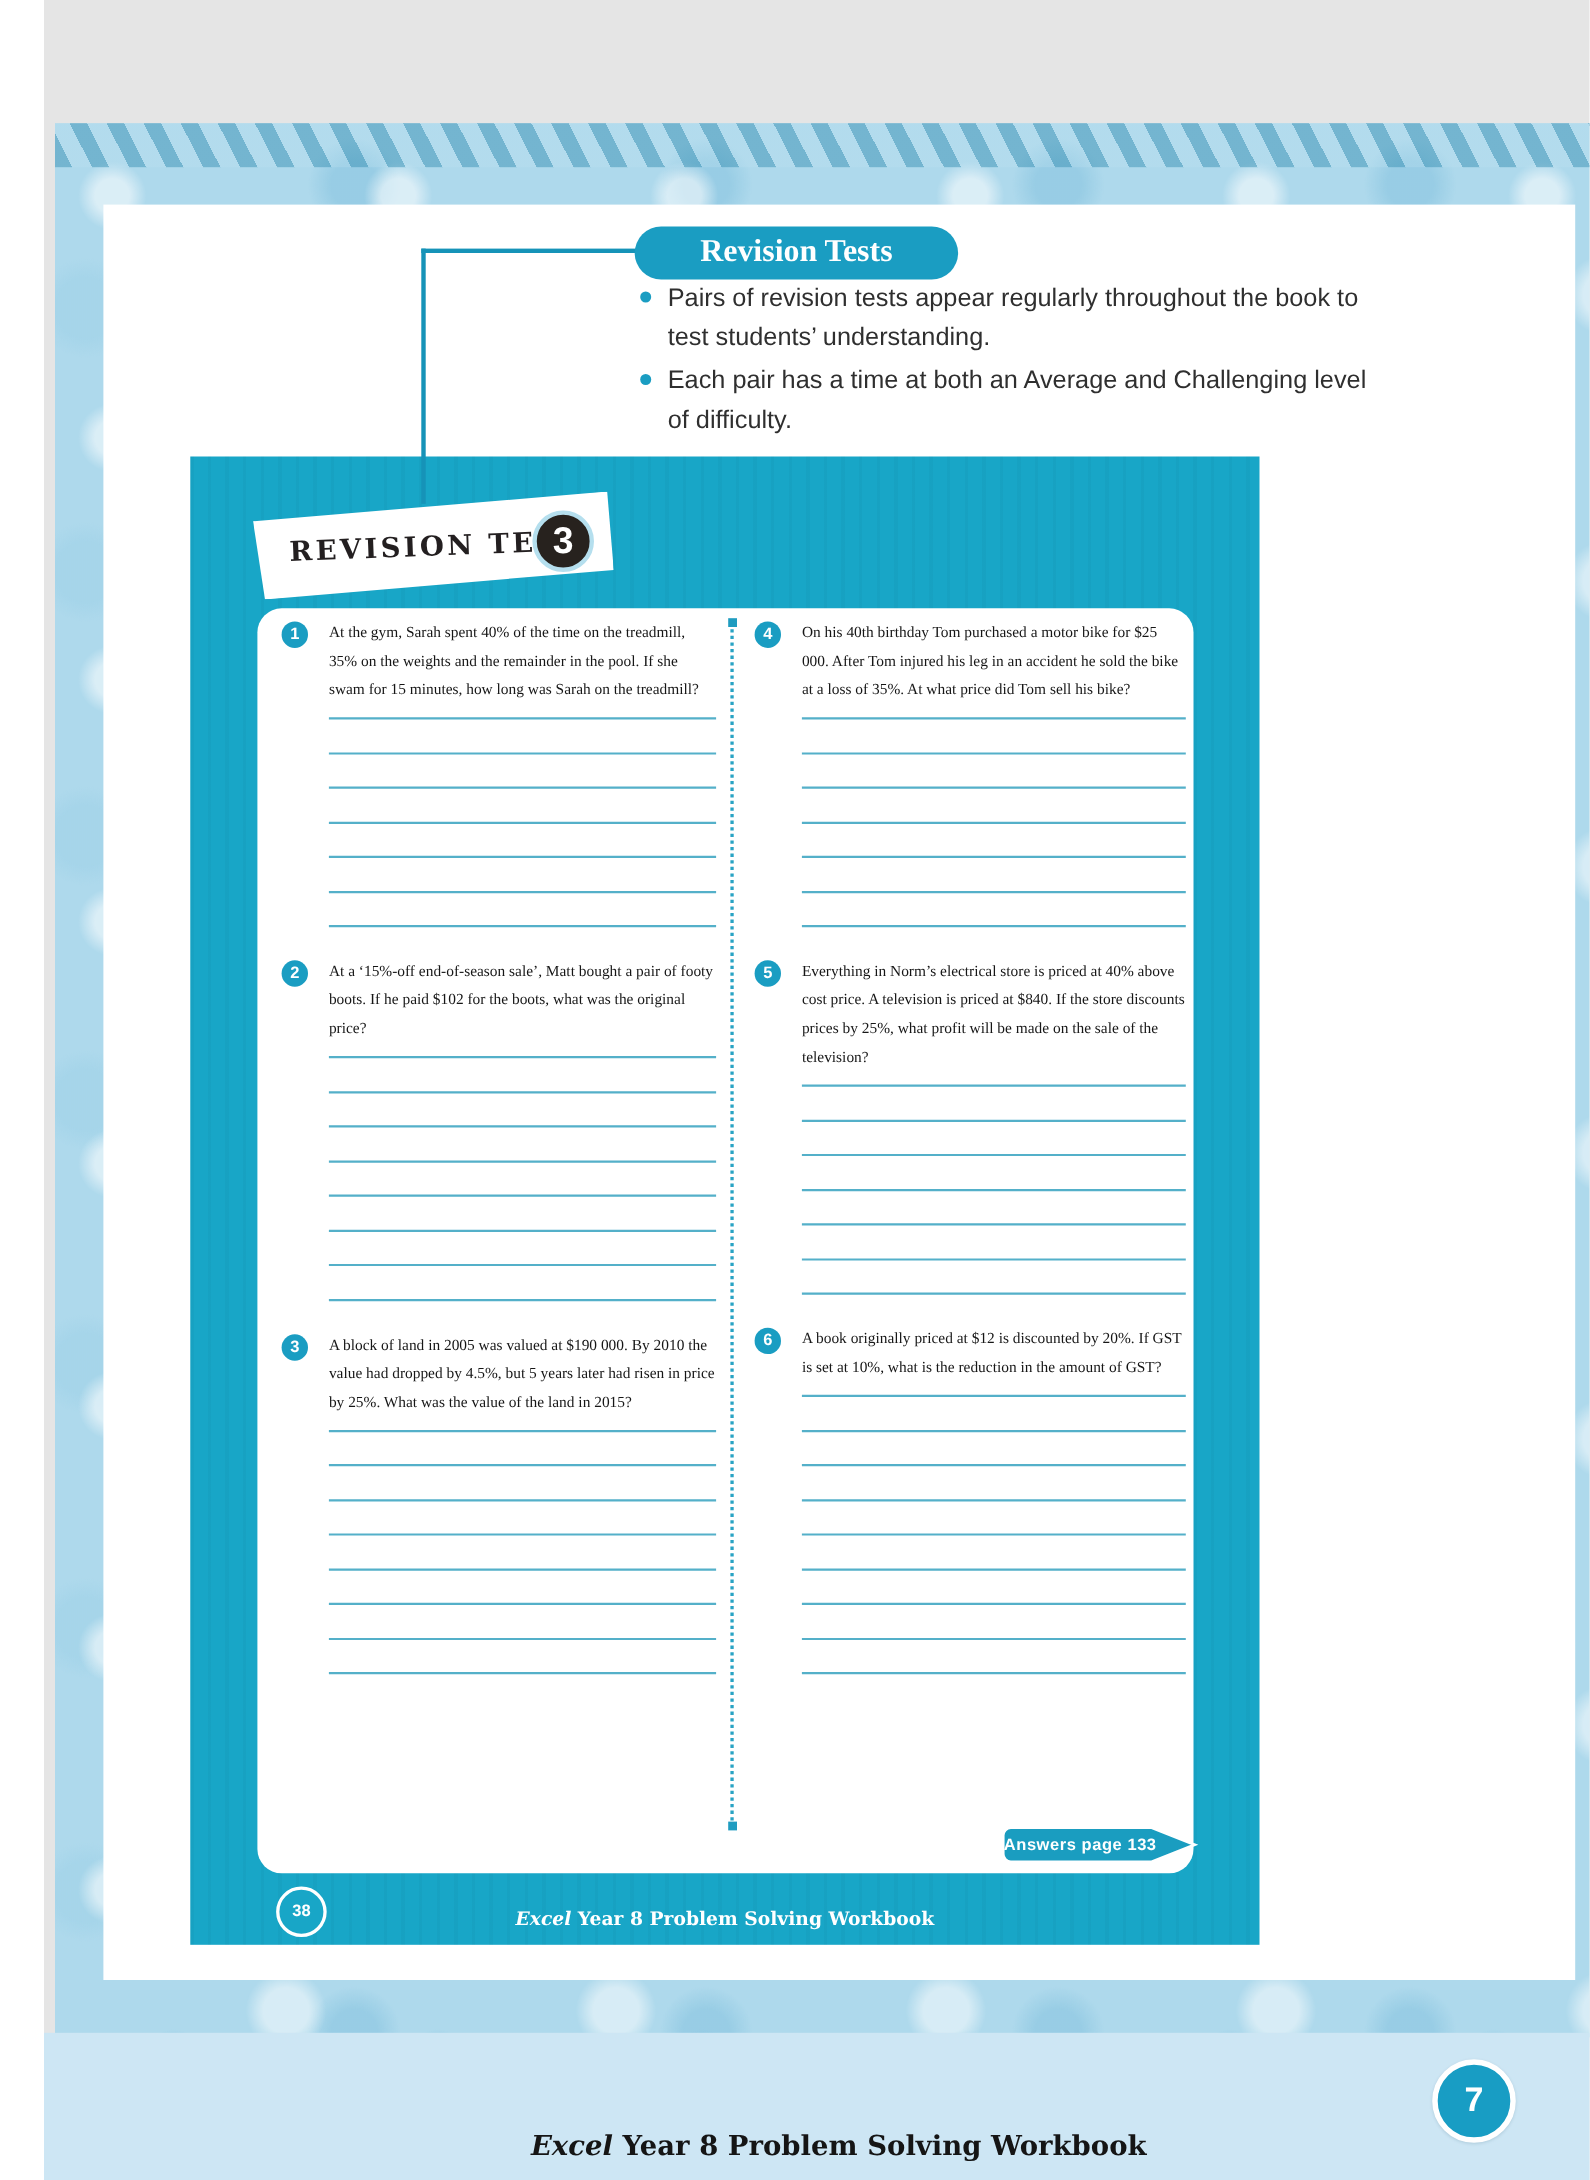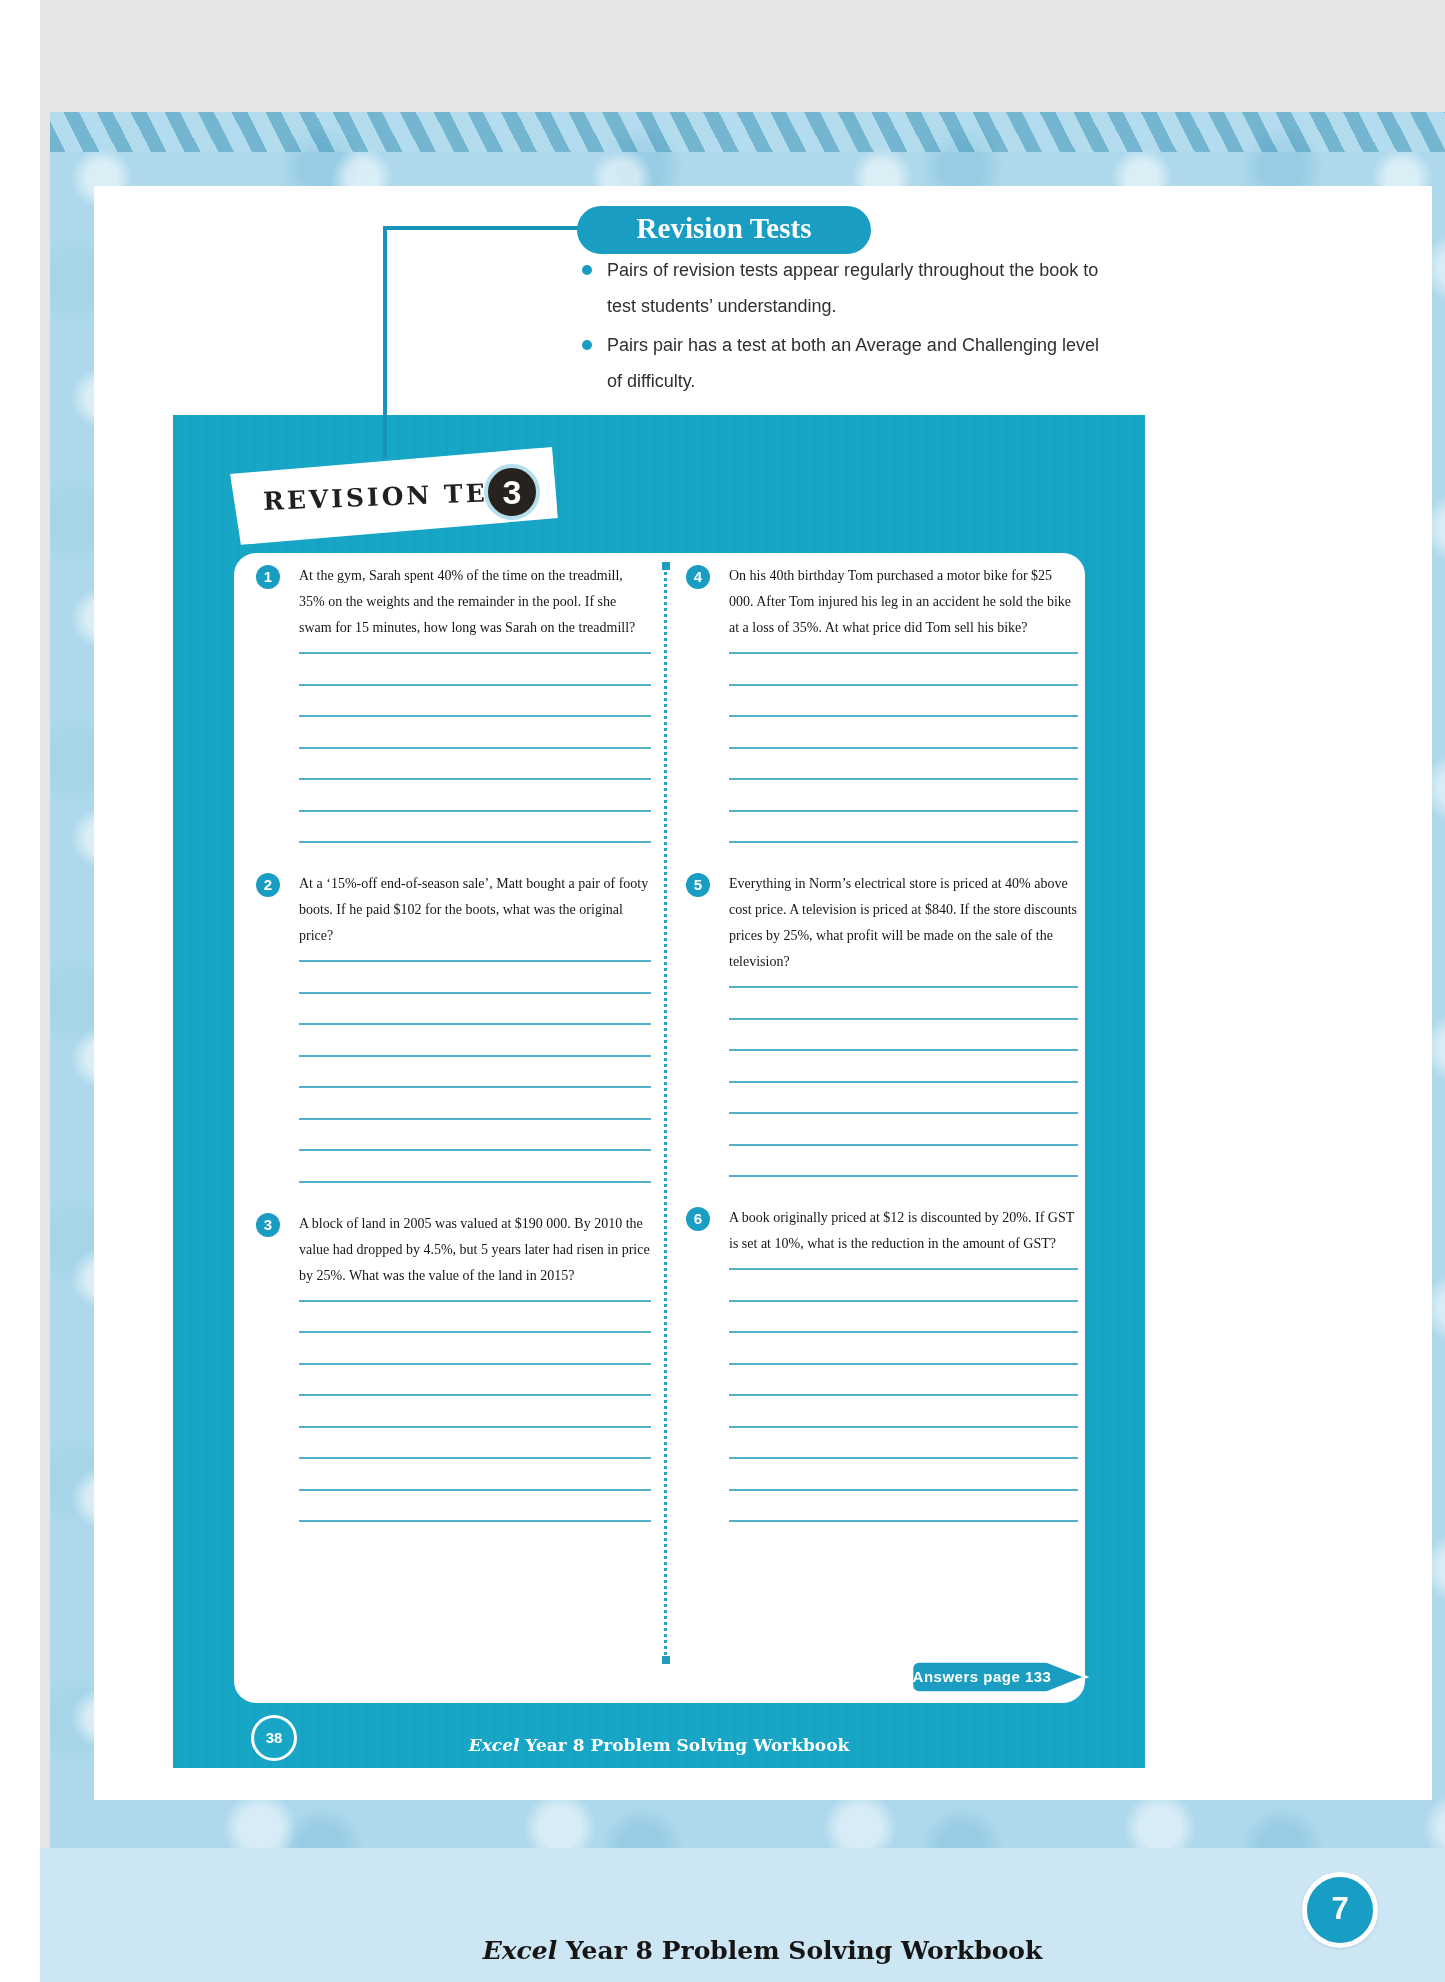--- a/index.html
+++ b/index.html
@@ -30,21 +30,21 @@
   .connector-h { position:absolute; left:343px; top:226px; width:198px; height:4px; background:#1693b8; z-index:4; }
   .intro-pill {
     position:absolute; left:537px; top:206px; width:294px; height:48px; z-index:5;
     background:#1a9dc2; border-radius:24px;
     display:flex; align-items:center; justify-content:center;
     color:#ffffff; font-family:"Liberation Serif", serif; font-weight:bold; font-size:29px; padding-bottom:3px;
   }
   .intro-bullets { position:absolute; left:540px; top:252px; width:720px; list-style:none; z-index:5; }
   .intro-bullets li {
     position:relative; padding-left:27px; margin-bottom:3px;
-    font-size:18px; line-height:36px; color:#2f2f2f;
+    font-size:23px; line-height:36px; color:#2f2f2f;
   }
   .intro-bullets li::before {
     content:""; position:absolute; left:2px; top:13px; width:10px; height:10px;
     border-radius:50%; background:#1a9dc2;
   }
   .intro-bullets .bullet-line { display:block; }
 
   
   .test-card {
     position:absolute; left:133px; top:415px; width:972px; height:1353px; z-index:3;
@@ -142,21 +142,21 @@
   <div class="intro-pill">
     <span>Revision Tests</span>
   </div>
 
   <ul class="intro-bullets">
     <li>
       <span class="bullet-line">Pairs of revision tests appear regularly throughout the book to</span>
       <span class="bullet-line">test students’ understanding.</span>
     </li>
     <li>
-      <span class="bullet-line">Pairs pair has a test at both an Average and Challenging level</span>
+      <span class="bullet-line">Each pair has a time at both an Average and Challenging level</span>
       <span class="bullet-line">of difficulty.</span>
     </li>
   </ul>
 
   <div class="test-card">
 
     <div class="banner">
       <span class="banner-label">REVISION TEST</span>
     </div>
     <div class="test-circle">

